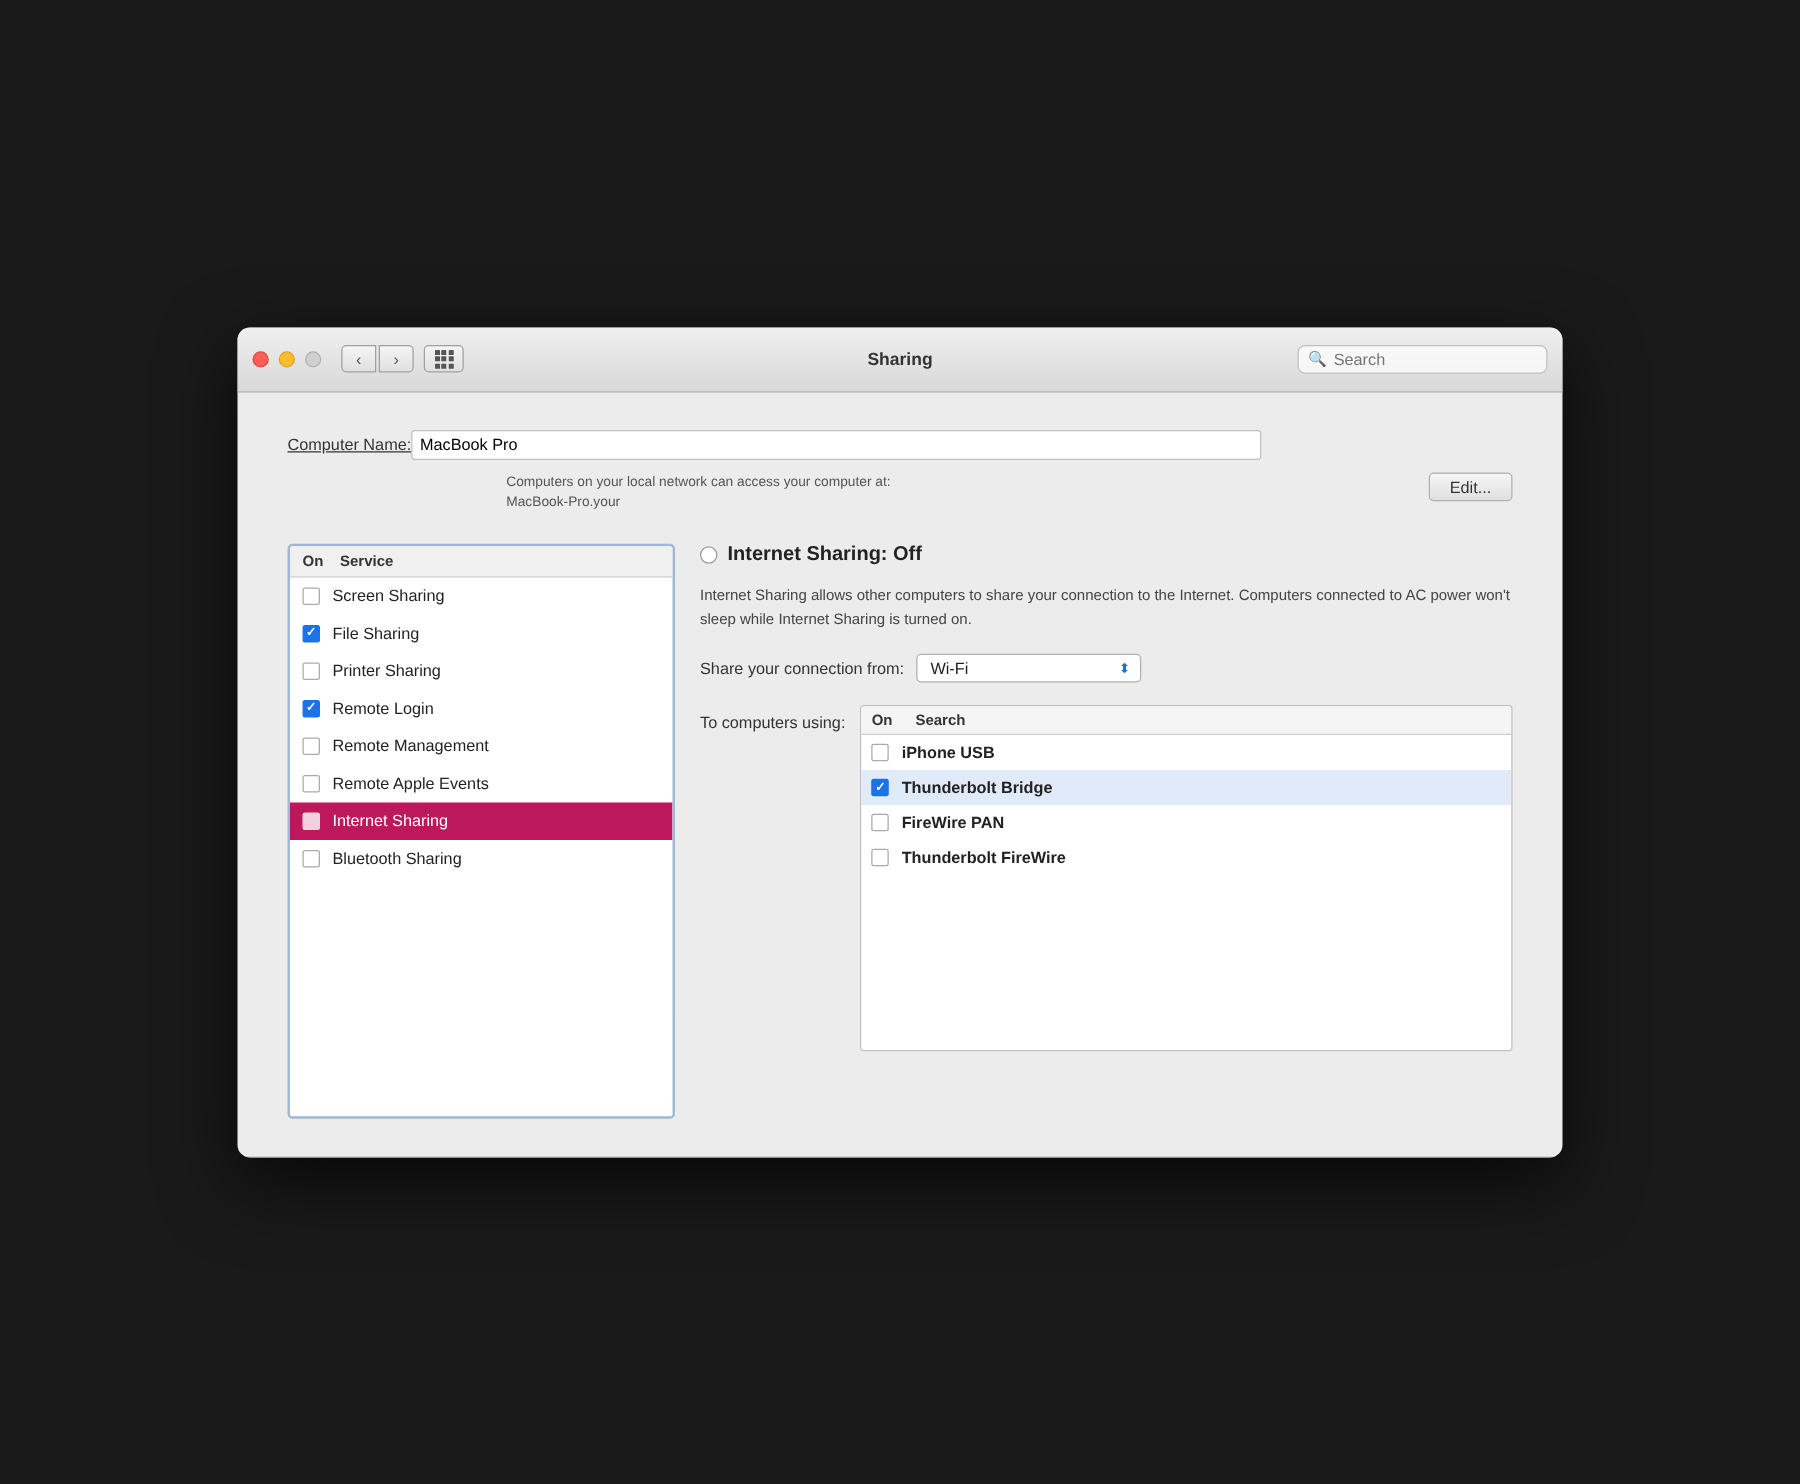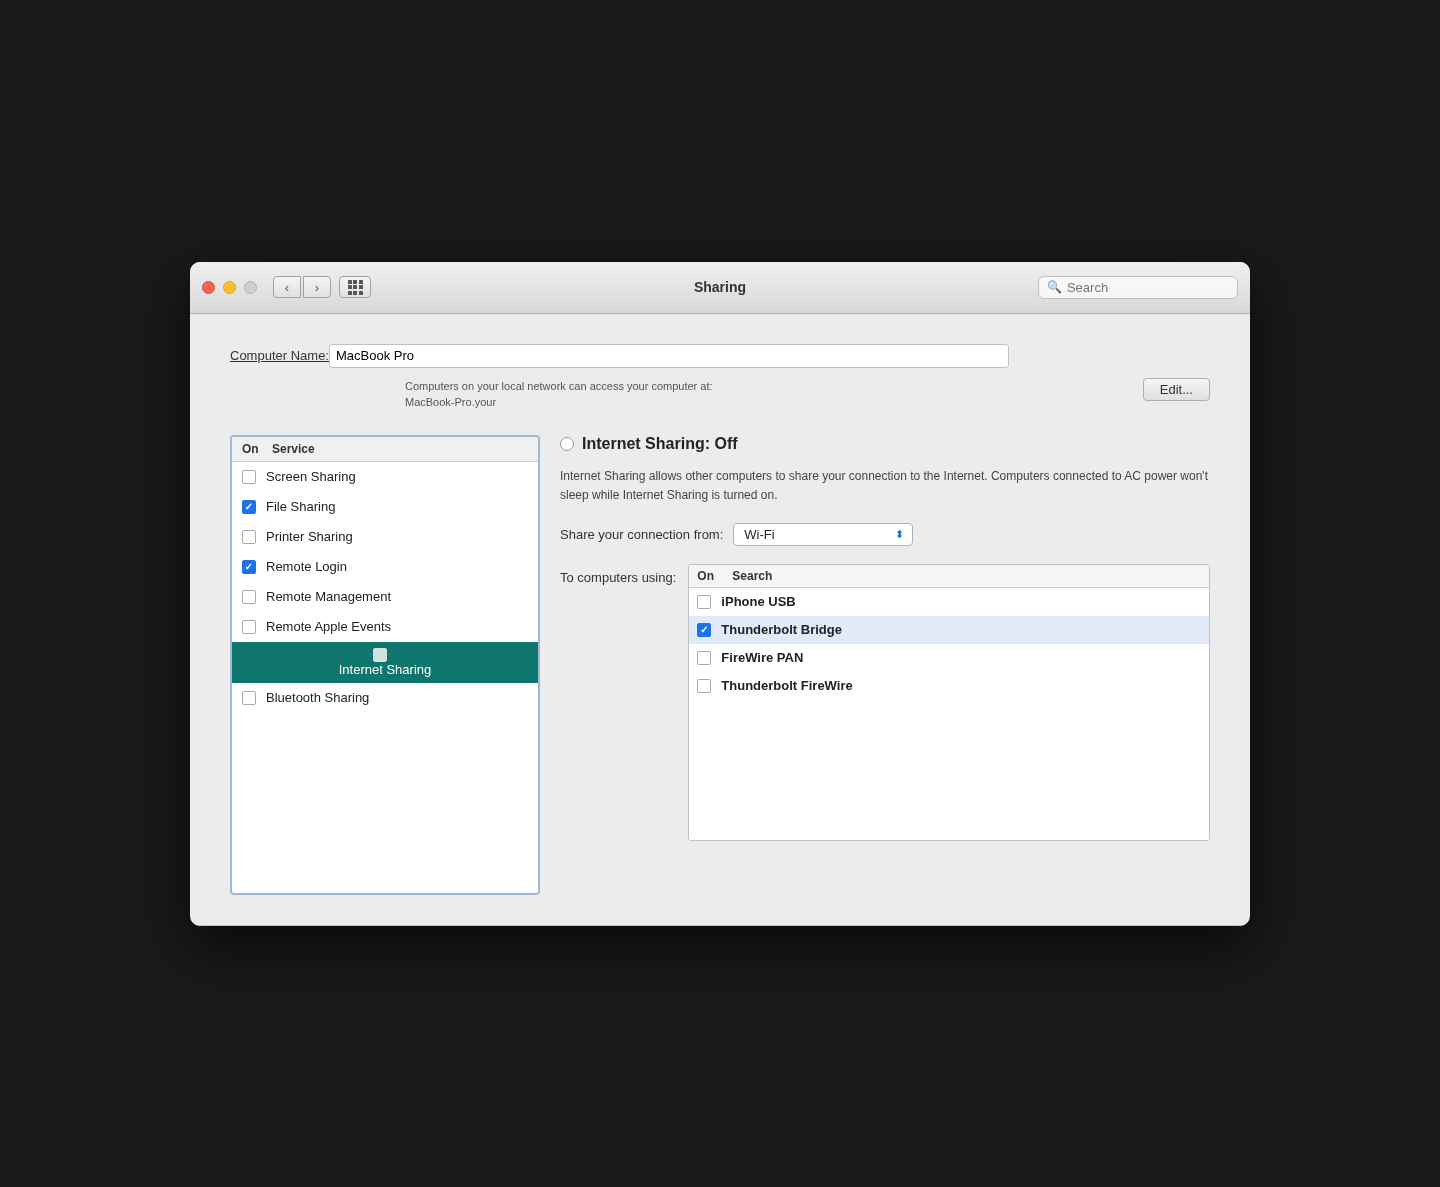--- a/index.html
+++ b/index.html
@@ -198,22 +198,21 @@
       font-weight: 600;
     }
     .list-item {
       display: flex;
       align-items: center;
       padding: 6px 10px;
       cursor: pointer;
       min-height: 30px;
     }
     .list-item.selected {
-      background: #0f766e;
-      flex-direction: column;
+      background: #be185d;
     }
     .list-item.selected .item-label { color: white; }
     .checkbox {
       width: 14px;
       height: 14px;
       border: 1px solid #aaa;
       border-radius: 2px;
       background: white;
       display: flex;
       align-items: center;

